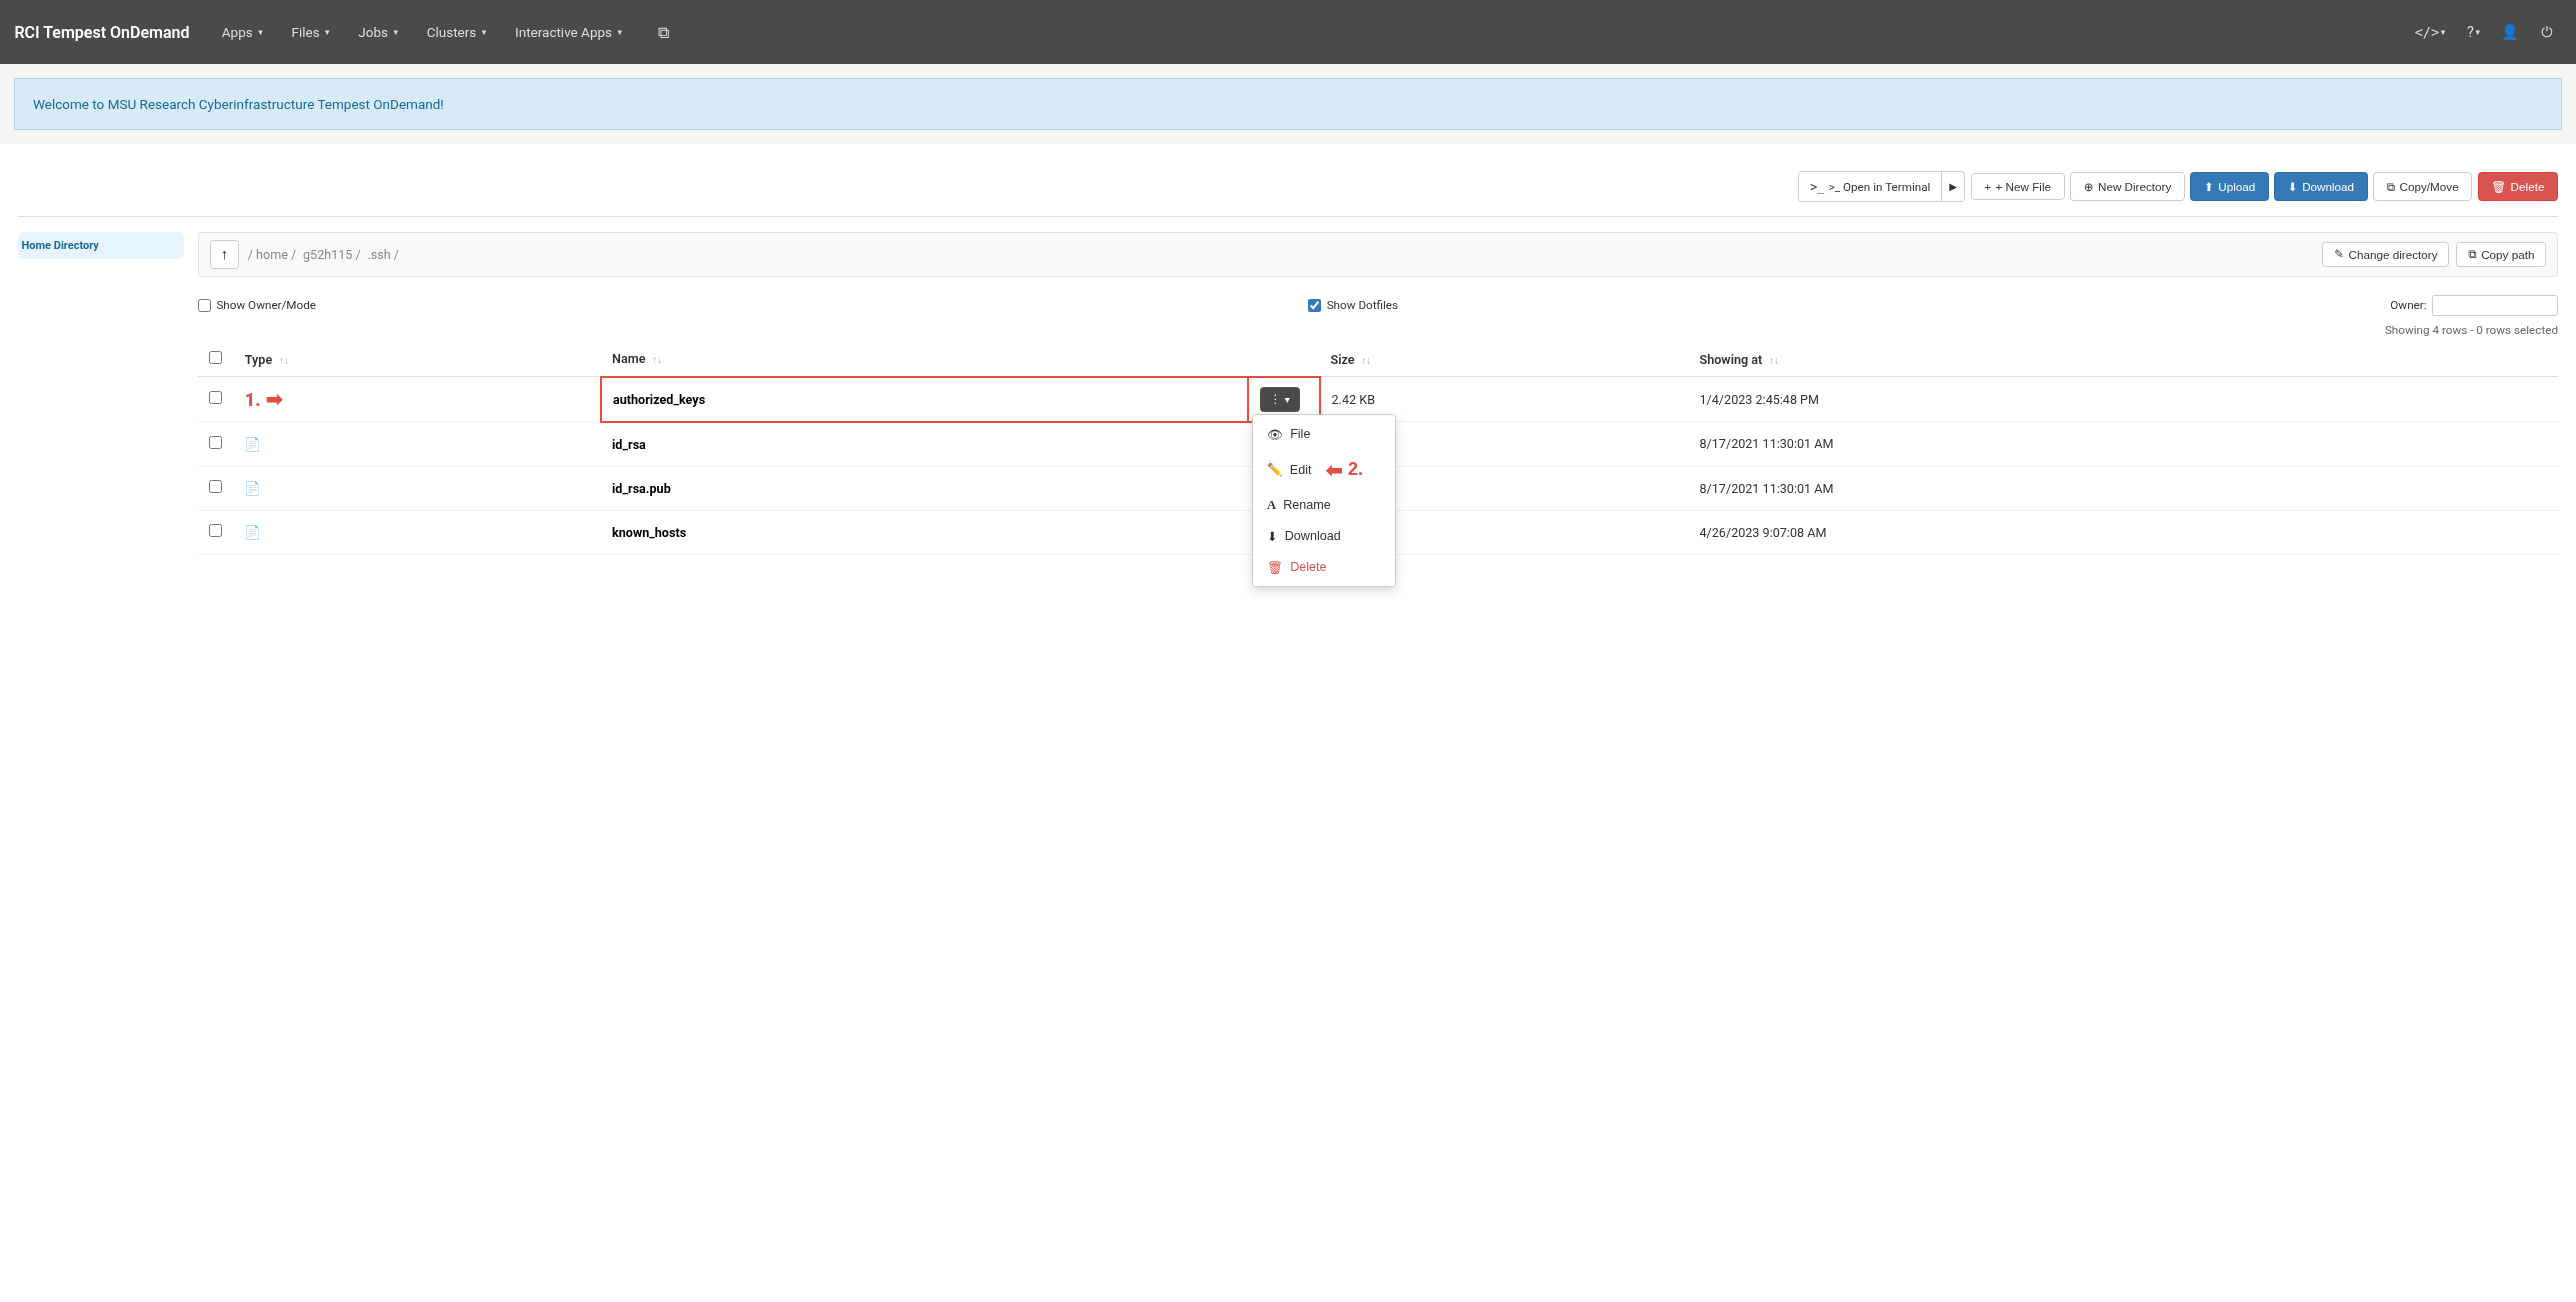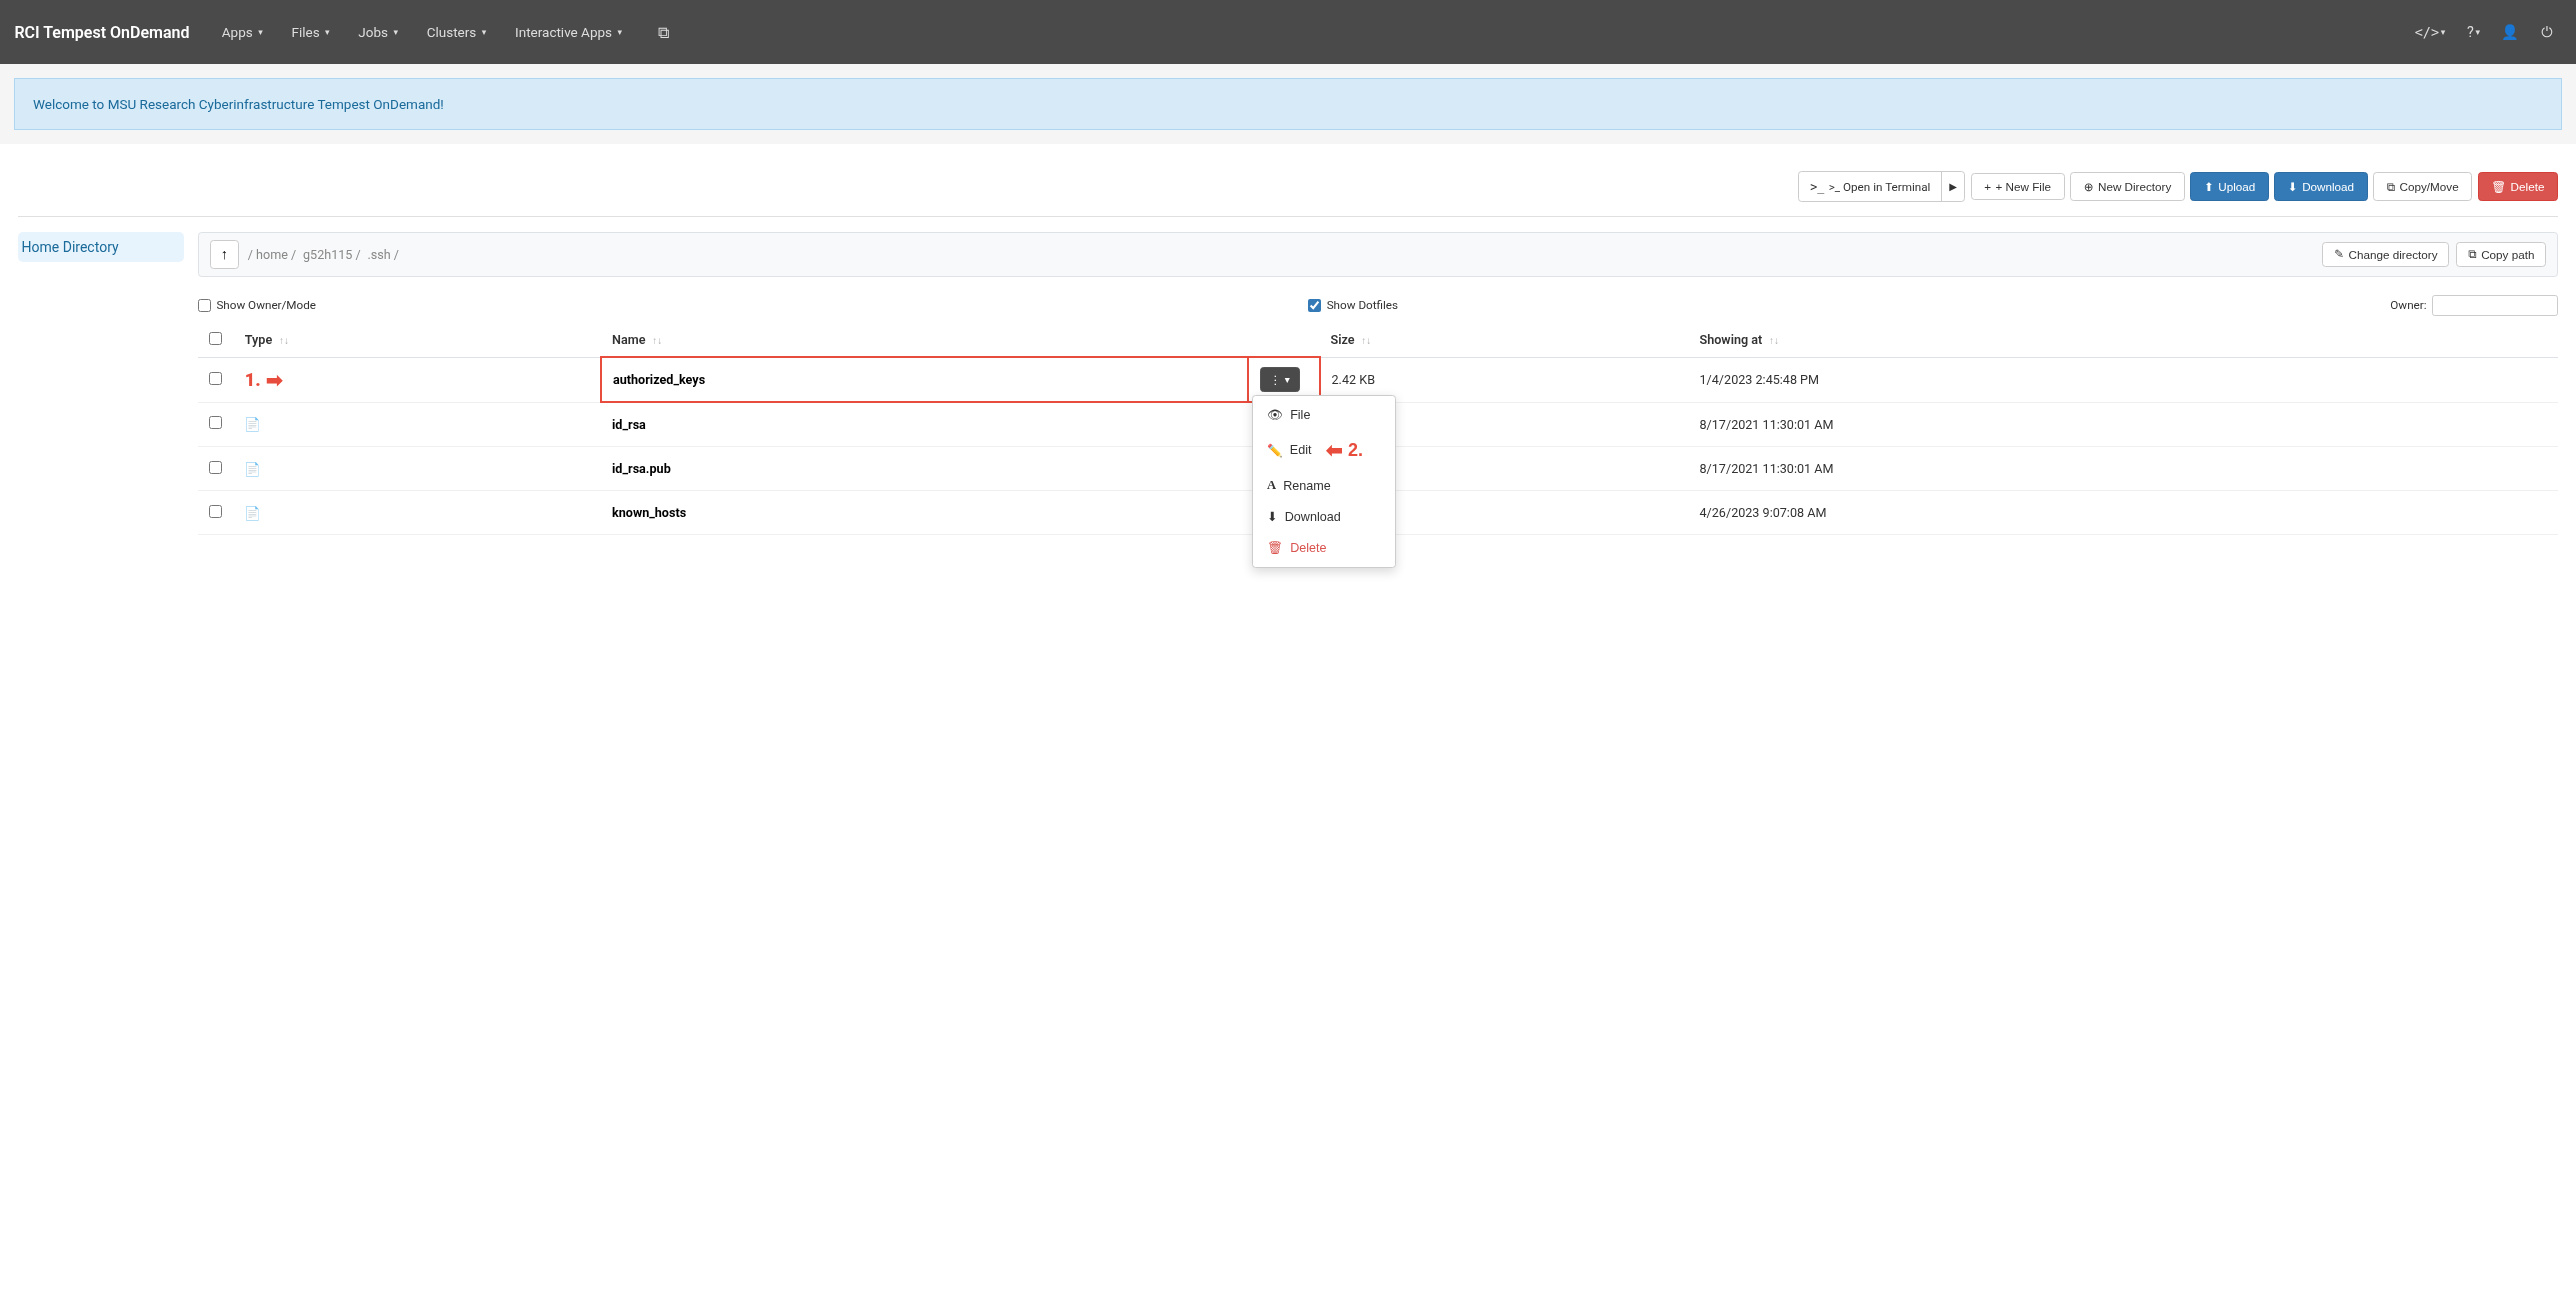--- a/index.html
+++ b/index.html
@@ -136,22 +136,22 @@
     }
     .sidebar {
       width: 180px;
       flex-shrink: 0;
       padding-right: 14.4px;
     }
     .sidebar-item {
       color: #337ab7;
       cursor: pointer;
       padding: 7.2px 3.6px;
-      font-size: 14px;
-      font-weight: 400;
+      font-size: 11px;
+      font-weight: 700;
       border-radius: 5px;
     }
     .sidebar-item.active {
       background: #e8f4fd;
       color: #1a6a9a;
     }
 
     
     .file-browser {
       flex: 1;
@@ -483,20 +483,21 @@
         <label class="checkbox-label">
           <input type="checkbox" checked="" style="accent-color: rgb(51, 122, 183);">
           <span>Show Dotfiles</span>
         </label>
         <div class="filter-label">
           <span>Owner:</span>
           <input type="text" class="filter-input" style="">
         </div>
       </div>
 
+      <div class="row-count" style="padding-bottom: 5.4px;">Showing 4 rows - 0 rows selected</div>
 
       <table class="file-table">
         <thead>
           <tr>
             <th style="width:36px;">
               <input type="checkbox" style="">
             </th>
             <th>
               <span>Type</span>
               <span class="sort-icon">↑↓</span>

